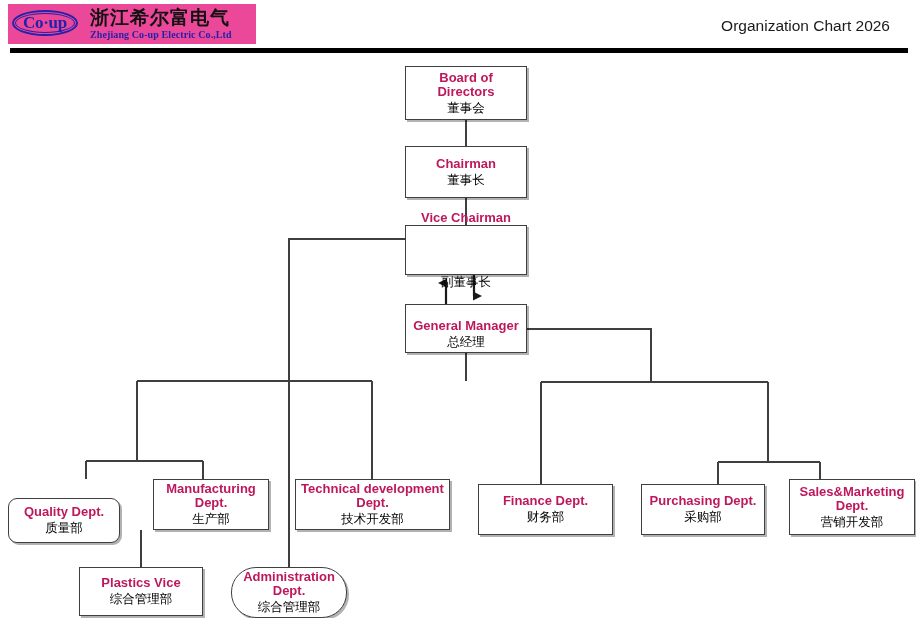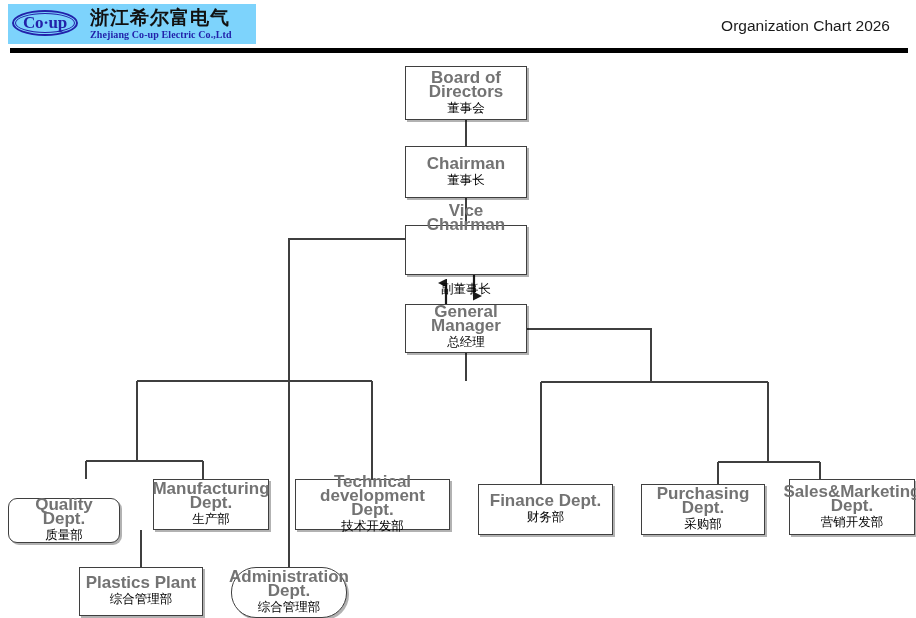--- a/index.html
+++ b/index.html
@@ -22,21 +22,21 @@
   
   #header {
     position: absolute;
     left: 0; top: 0;
     width: 916px; height: 50px;
   }
   #logo-block {
     position: absolute;
     left: 8px; top: 4px;
     width: 248px; height: 40px;
-    background: #7dd3fc;
+    background: #ec4899;
     display: flex;
     align-items: center;
   }
   #logo-mark {
     position: relative;
     width: 70px; height: 30px;
     margin-left: 4px;
     flex: 0 0 auto;
   }
   #logo-mark .ring {
@@ -125,22 +125,22 @@
     display: flex;
     flex-direction: column;
     align-items: center;
     justify-content: center;
     text-align: center;
     padding: 2px 3px;
   }
   .node .en {
     font-family: "Liberation Sans", "DejaVu Sans", sans-serif;
     font-weight: bold;
-    font-size: 17px;
-    color: #737373;
+    font-size: 13px;
+    color: #be185d;
     line-height: 14px;
   }
   .node .cn {
     font-family: "DejaVu Sans", sans-serif;
     font-size: 12.5px;
     color: #000000;
     line-height: 16px;
     margin-top: 1px;
   }
 </style>
@@ -259,21 +259,21 @@
       <div class="en">Purchasing Dept.</div>
       <div class="cn">采购部</div>
     </div>
 
     <div class="node" style="left:789px; top:479px; width:126px; height:56px;">
       <div class="en">Sales&amp;Marketing Dept.</div>
       <div class="cn">营销开发部</div>
     </div>
 
     <div class="node" style="left:79px; top:567px; width:124px; height:49px;">
-      <div class="en">Plastics Plant</div>
+      <div class="en">Plastics Vice</div>
       <div class="cn">综合管理部</div>
     </div>
 
     <div class="node" style="left:231px; top:567px; width:116px; height:51px;border-radius:25px;">
       <div class="en">Administration Dept.</div>
       <div class="cn">综合管理部</div>
     </div>
 
   </div>
 </div>

